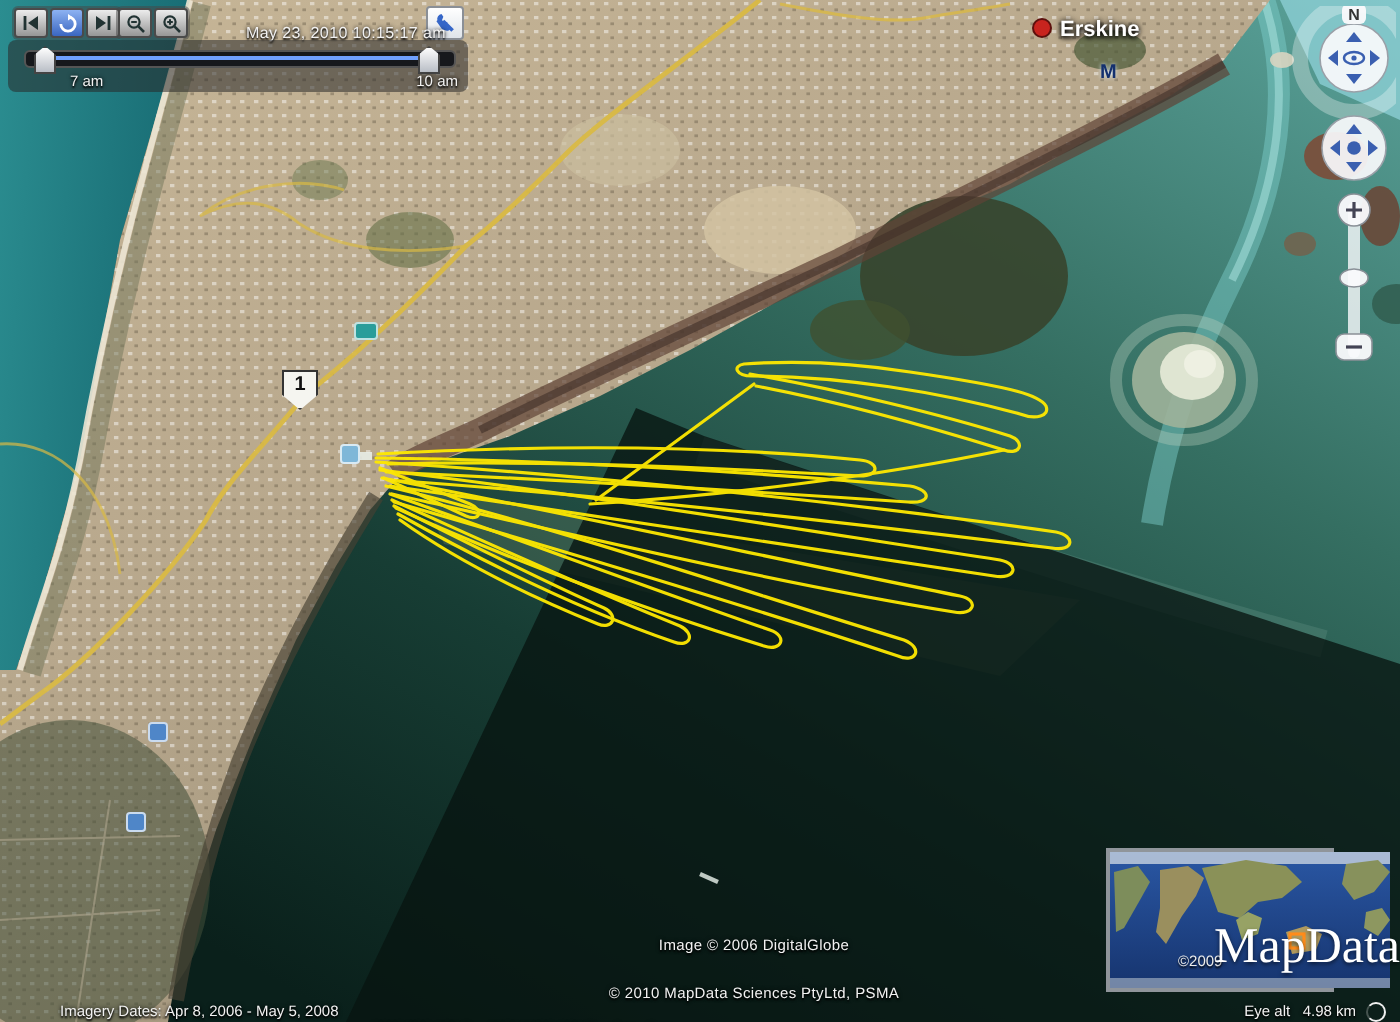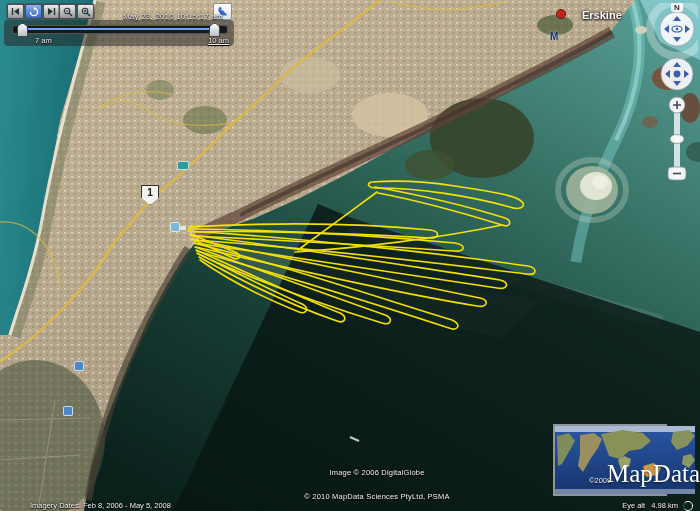--- a/index.html
+++ b/index.html
@@ -19,21 +19,21 @@
   .tp-label{position:absolute;bottom:1px;font-size:7.5px;}
   .date-label{left:96px;top:12px;font-size:8px;letter-spacing:.2px;}
   .tb-group{position:absolute;top:3px;display:flex;gap:1px;background:rgba(70,70,70,.5);
             border-radius:3px;padding:1px;}
   .tb-btn{width:15px;height:13px;border:1px solid #4a4a4a;border-radius:2px;
           background:linear-gradient(#ececec,#969696);display:flex;align-items:center;justify-content:center;}
   .tb-btn.active{background:linear-gradient(#8db2f2,#3a66c0);}
   .wrench-btn{left:213px;top:3px;width:17px;height:15px;background:linear-gradient(#ffffff,#dfe4ea);
               border:1px solid #8a8f96;border-radius:2px;display:flex;align-items:center;justify-content:center;}
   
-  .erskine{left:516px;top:9px;display:flex;gap:16px;margin-left:40px;}
+  .erskine{left:516px;top:9px;display:flex;gap:4px;}
   .erskine .dot{width:8px;height:8px;border-radius:50%;background:#c8241e;border:1px solid #5d100d;}
   .erskine .txt{font-size:11px;font-weight:bold;color:#fff;text-shadow:0 1px 2px #000,0 0 3px #000;}
   .marina{left:523px;top:31px;font-size:10px;font-weight:bold;color:#1d3f86;
           text-shadow:0 0 2px #cfe2ef;}
   .shield{left:141px;top:185px;width:18px;height:20px;background:#f5f5f0;border:1px solid #333;
           clip-path:polygon(0 0,100% 0,100% 62%,50% 100%,0 62%);
           display:flex;justify-content:center;font-size:10px;font-weight:bold;color:#111;padding-top:1px;box-sizing:border-box;}
   .poi{border-radius:2px;border:1px solid rgba(255,255,255,.7);}
   
   .credit{left:0;width:700px;text-align:center;font-size:7.5px;letter-spacing:.2px;}
@@ -198,21 +198,21 @@
   </div>
   <div class="ovl date-label shadowtxt">May 23, 2010 10:15:17 am</div>
 
   <div class="ovl time-panel">
     <div class="time-track">
       <div class="time-range"></div>
       <div class="time-handle" style="left:4px;"></div>
       <div class="time-handle" style="left:196px;"></div>
     </div>
     <div class="tp-label shadowtxt" style="left:4px;">7 am</div>
-    <div class="tp-label shadowtxt" style="right:5px;text-decoration:underline;">10 am</div>
+    <div class="tp-label shadowtxt" style="right:5px;">10 am</div>
   </div>
 
   <svg class="ovl" style="left:640px;top:3px;" width="58" height="186" viewBox="0 0 58 186">
 
     <g>
       <circle cx="37" cy="26" r="27" fill="none" stroke="rgba(255,255,255,0.3)" stroke-width="8"></circle>
       <circle cx="37" cy="26" r="17" fill="rgba(250,250,252,0.92)" stroke="#9aa0a8" stroke-width="0.8"></circle>
       <rect x="31" y="-1" width="12" height="10" rx="3" fill="rgba(250,250,252,0.95)"></rect>
       <text x="37" y="7" font-size="8" font-weight="bold" fill="#333" text-anchor="middle">N</text>
       <path d="M37 13l-4 5h8z" fill="#3a5fb0"></path>
@@ -250,21 +250,21 @@
   <div class="ovl shield">
     <span>1</span>
   </div>
   <div class="ovl poi" style="left:177px;top:161px;width:10px;height:7px;background:#2a9d9a;"></div>
   <div class="ovl poi" style="left:170px;top:222px;width:8px;height:8px;background:#7fb7d8;"></div>
   <div class="ovl poi" style="left:74px;top:361px;width:8px;height:8px;background:#4f86c8;"></div>
   <div class="ovl poi" style="left:63px;top:406px;width:8px;height:8px;background:#4f86c8;"></div>
 
   <div class="ovl credit shadowtxt" style="top:468px;">Image © 2006 DigitalGlobe</div>
   <div class="ovl credit shadowtxt" style="top:492px;">© 2010 MapData Sciences PtyLtd, PSMA</div>
-  <div class="ovl imagery-dates shadowtxt">Imagery Dates: Feb 8, 2006 - May 5, 2008</div>
+  <div class="ovl imagery-dates shadowtxt">Imagery Dates: Apr 8, 2006 - May 5, 2008</div>
   <div class="ovl coords shadowtxt">
     <span>32°34'29.13" S</span><span>    </span><span>115°41'26.66" E</span><span>   </span><span>elev   0 m</span>
   </div>
   <div class="ovl eye-alt shadowtxt">Eye alt   4.98 km</div>
   <div class="ovl stream-ring"></div>
 
   <div class="ovl inset">
     <svg width="140" height="68" viewBox="0 0 140 68">
       <defs>
         <linearGradient id="seaG" x1="0" y1="0" x2="0" y2="1">

